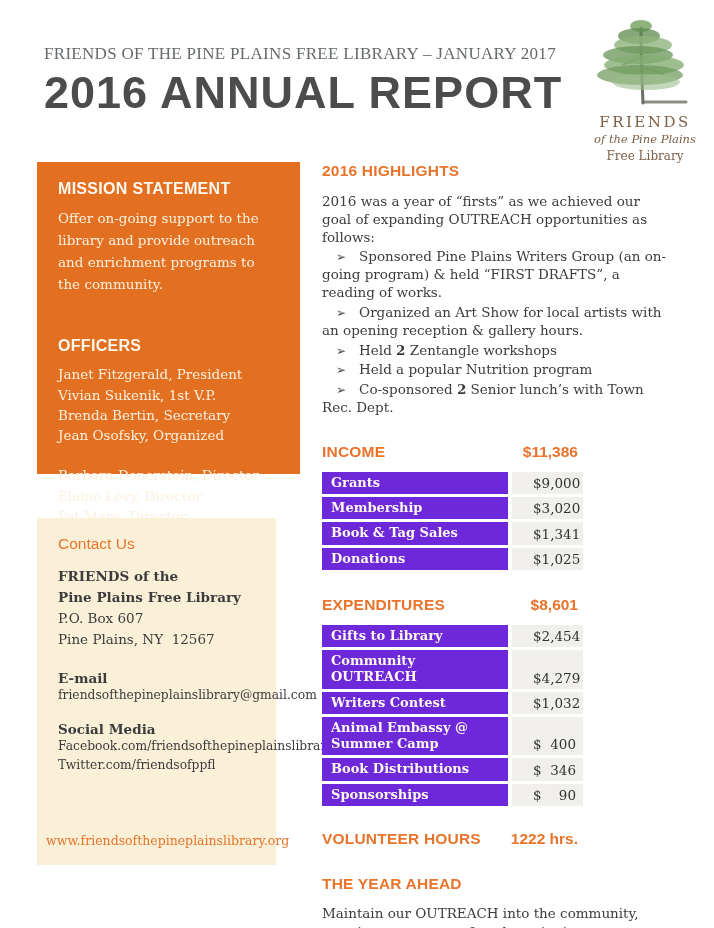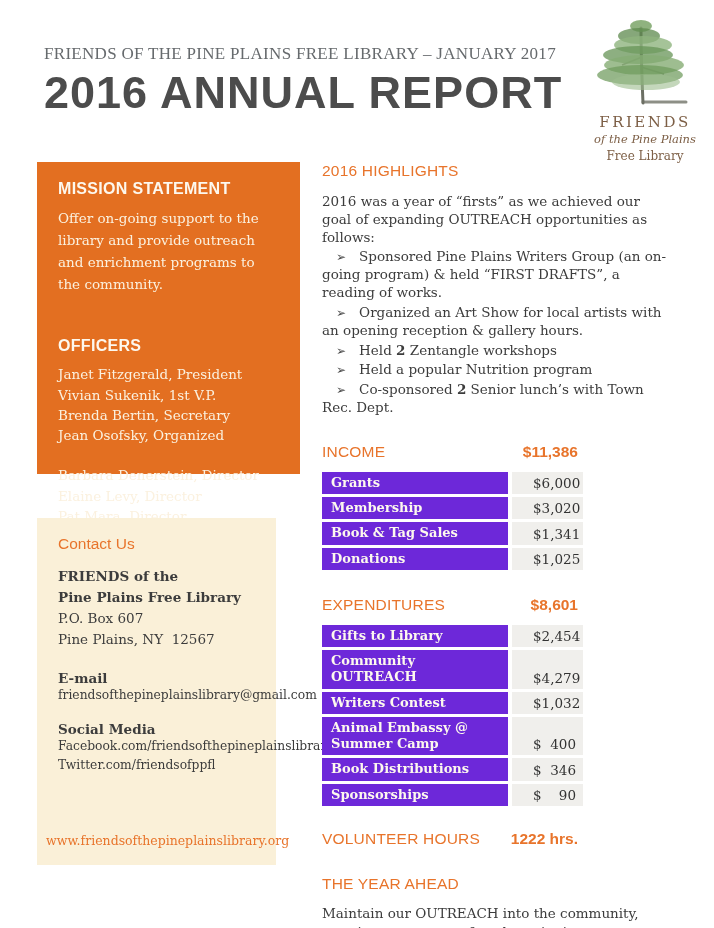--- a/index.html
+++ b/index.html
@@ -53,21 +53,21 @@
   .small-link { font-size:12.3px; line-height:1.5; color:#3c3c3c; }
   .mt21 { margin-top:20px; } .mt16 { margin-top:17px; }
   .website {
     position:absolute; left:9px; bottom:17px;
     font-size:12.5px; color:#e8742b;
   }
   .prewrap { white-space:pre-wrap; }
   
   .main { position:absolute; left:322px; top:162px; width:346px; }
   .section-head {
-    font-family:"Liberation Sans", sans-serif; font-weight:normal;
+    font-family:"Liberation Sans", sans-serif; font-weight:bold;
     font-size:15.5px; color:#e8742b; letter-spacing:0.2px;
   }
   .section-row { display:flex; align-items:baseline; width:261px; }
   .section-total {
     margin-left:auto; padding-right:5px;
     font-family:"Liberation Sans", sans-serif; font-weight:bold;
     font-size:15.5px; color:#e8742b;
   }
   .intro { margin-top:13px; font-size:13.5px; line-height:1.32; }
   .bullet { margin-top:2px; font-size:13.5px; line-height:1.32; text-indent:14px; }
@@ -185,21 +185,21 @@
 
     <div class="section-row mt26">
       <div class="section-head">INCOME</div>
       <div class="section-total">$11,386</div>
     </div>
     <div class="ftable">
       <div class="trow">
         <div class="tlabel">Grants</div>
         <div class="tvalue">
             <span>$</span>
-            <span>6,000</span>
+            <span>9,000</span>
           </div>
       </div>
       <div class="trow">
         <div class="tlabel">Membership</div>
         <div class="tvalue">
             <span>$</span>
             <span>3,020</span>
           </div>
       </div>
       <div class="trow">

